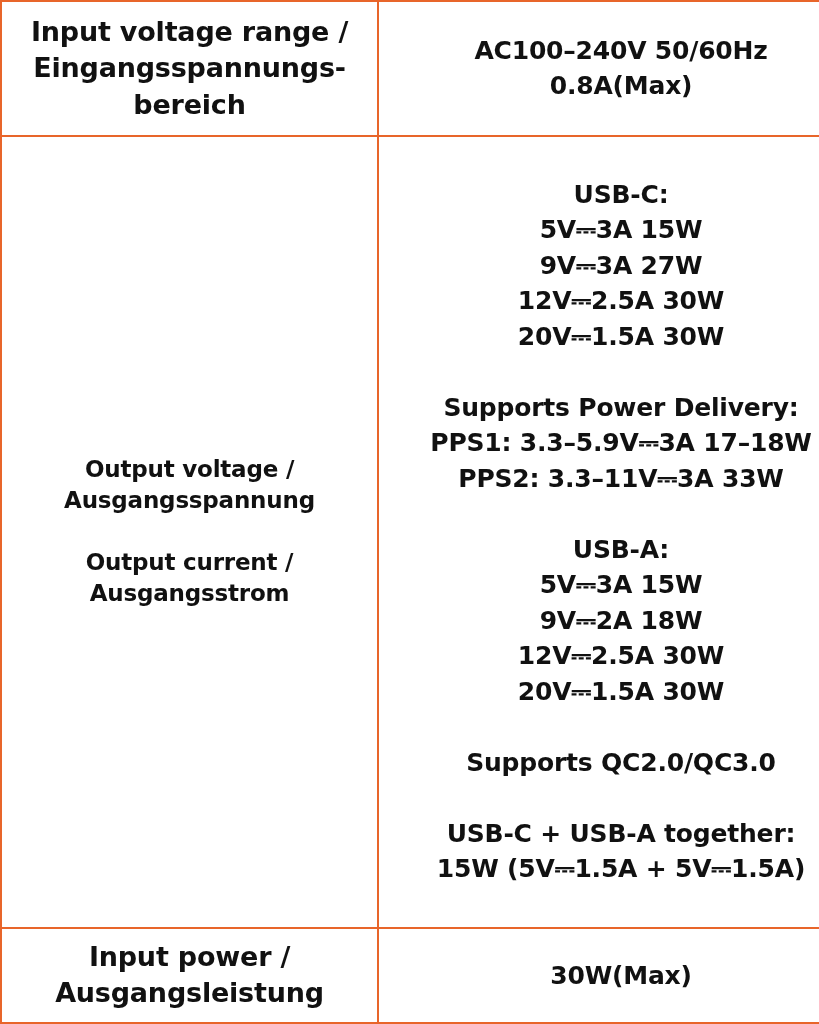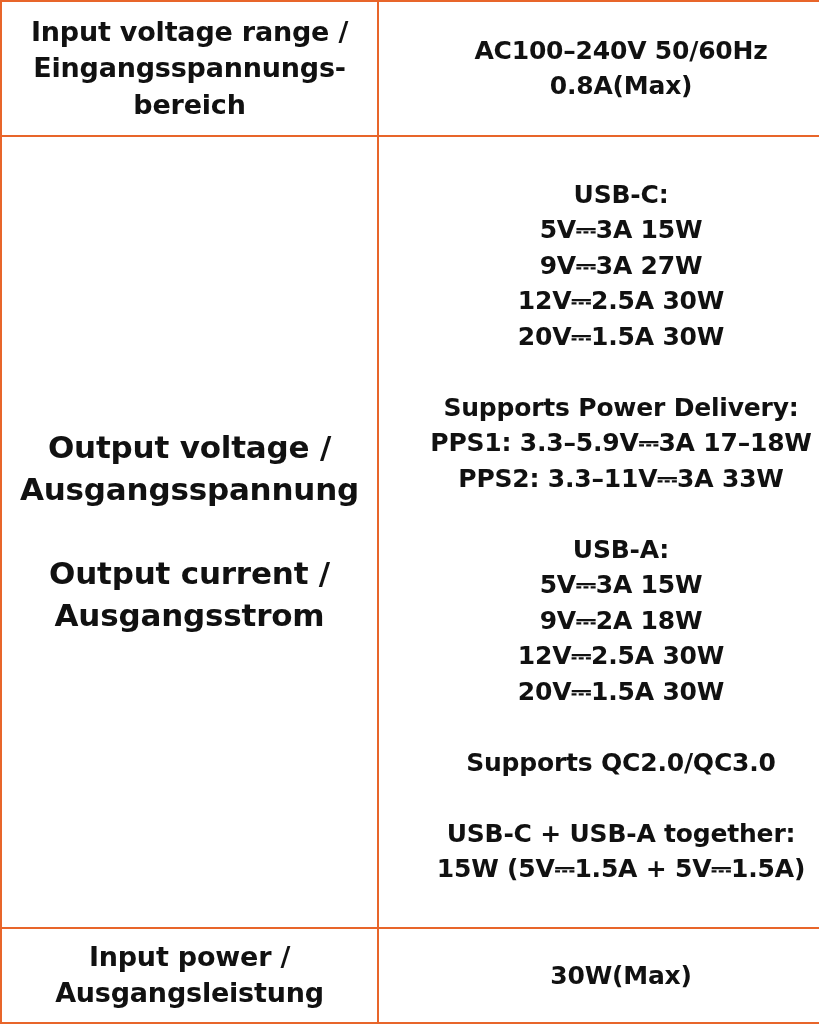--- a/index.html
+++ b/index.html
@@ -45,21 +45,21 @@
     letter-spacing: -0.2px;
     white-space: pre-line;
   }
   .value-big {
     font-size: 25px;
     line-height: 1.42;
     letter-spacing: -0.2px;
     white-space: pre-line;
   }
   .row-input .label-text { font-size: 27px; }
-  .row-output .label-text { font-size: 31px; }
+  .row-output .label-text { font-size: 23px; }
   .cell-inner {
     display: block;
   }
 </style>
 </head>
 <body>
 
 <table class="spec-table">
   <tbody>
       <tr class="row-input">

